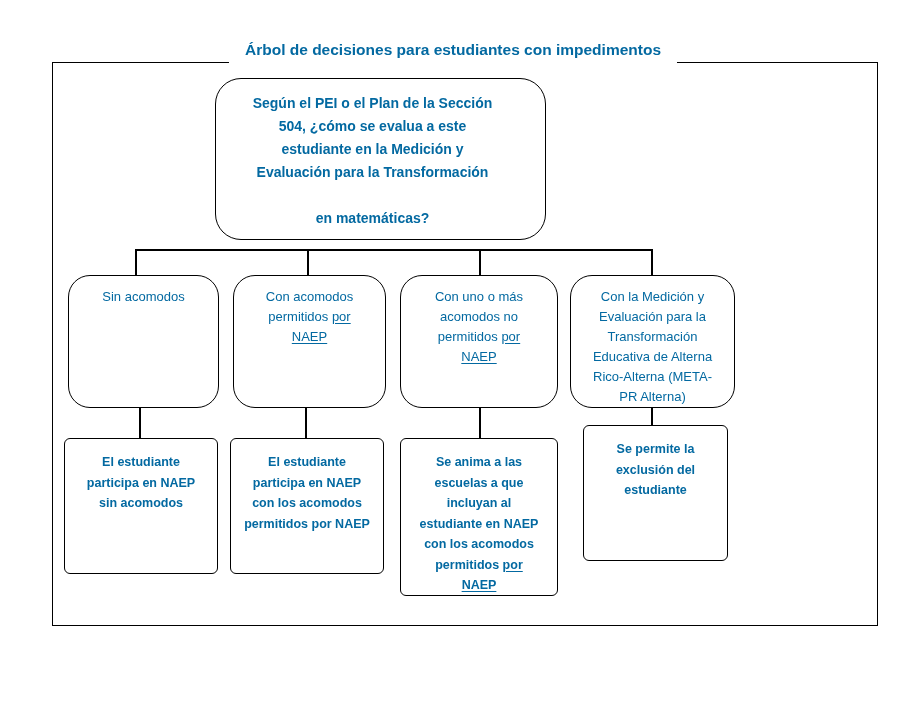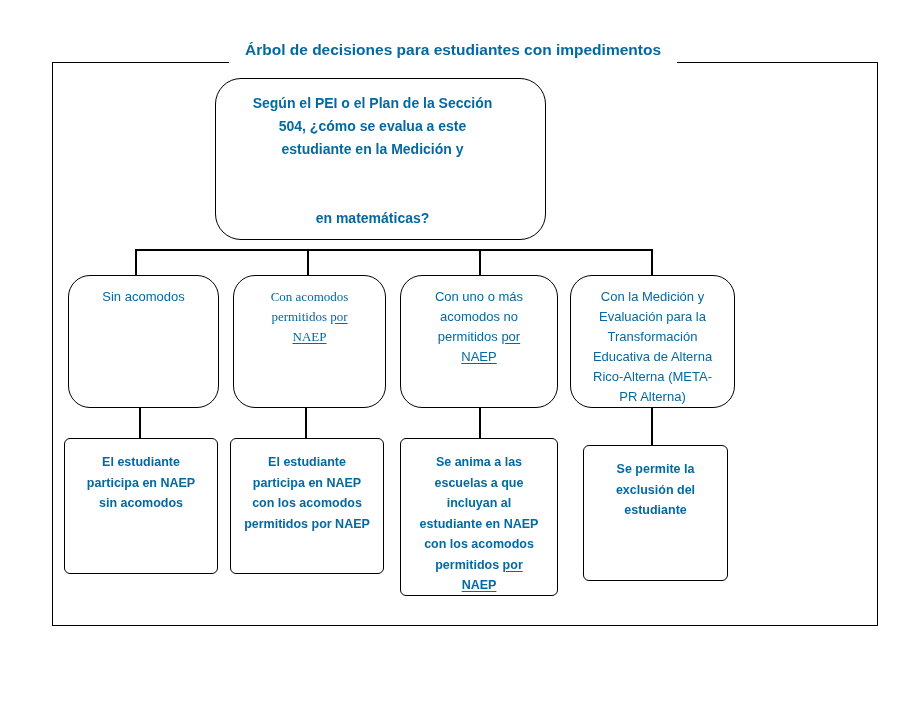--- a/index.html
+++ b/index.html
@@ -51,34 +51,34 @@
   }
   .branch {
     top: 275px; height: 133px;
     border-radius: 22px;
     font-size: 13px;
     font-weight: 400;
     line-height: 20px;
     padding: 11px 5px 0 5px;
   }
   .b1 { left: 68px;  width: 151px; }
-  .b2 { left: 233px; width: 153px; font-family: Liberation Serif, serif; }
+  .b2 { left: 233px; width: 153px; }
   .b3 { left: 400px; width: 158px; }
   .b4 { left: 570px; width: 165px; }
   .outcome {
     border-radius: 6px;
     font-size: 12.5px;
     font-weight: 700;
     line-height: 20.5px;
     padding: 13px 5px 0 5px;
   }
   .o1 { left: 64px;  top: 438px; width: 154px; height: 136px; }
   .o2 { left: 230px; top: 438px; width: 154px; height: 136px; }
   .o3 { left: 400px; top: 438px; width: 158px; height: 158px; }
-  .o4 { left: 583px; top: 445px; width: 145px; height: 136px; }
+  .o4 { left: 583px; top: 425px; width: 145px; height: 136px; }
   .hline {
     position: absolute;
     left: 136px; top: 249px;
     width: 517px; height: 1.5px;
     background: #000000;
     z-index: 1;
   }
   .vline {
     position: absolute;
     width: 1.5px;
@@ -98,21 +98,21 @@
 </head>
 <body>
 
 <div class="canvas">
 
   <div class="frame"></div>
 
   <div class="title">Árbol de decisiones para estudiantes con impedimentos</div>
 
   <div class="box root">
-    <div><span>Según el PEI o el Plan de la Sección</span><br><span>504, ¿cómo se evalua a este</span><br><span>estudiante en la Medición y</span><br><br><br><span>en matemáticas?</span></div>
+    <div><span>Según el PEI o el Plan de la Sección</span><br><span>504, ¿cómo se evalua a este</span><br><span>estudiante en la Medición y</span><br><span>Evaluación para la Transformación</span><br><br><span>en matemáticas?</span></div>
   </div>
 
   <div class="hline"></div>
   <div class="vline s1"></div>
   <div class="vline s2"></div>
   <div class="vline s3"></div>
   <div class="vline s4"></div>
   <div class="vline m1"></div>
   <div class="vline m2"></div>
   <div class="vline m3"></div>

